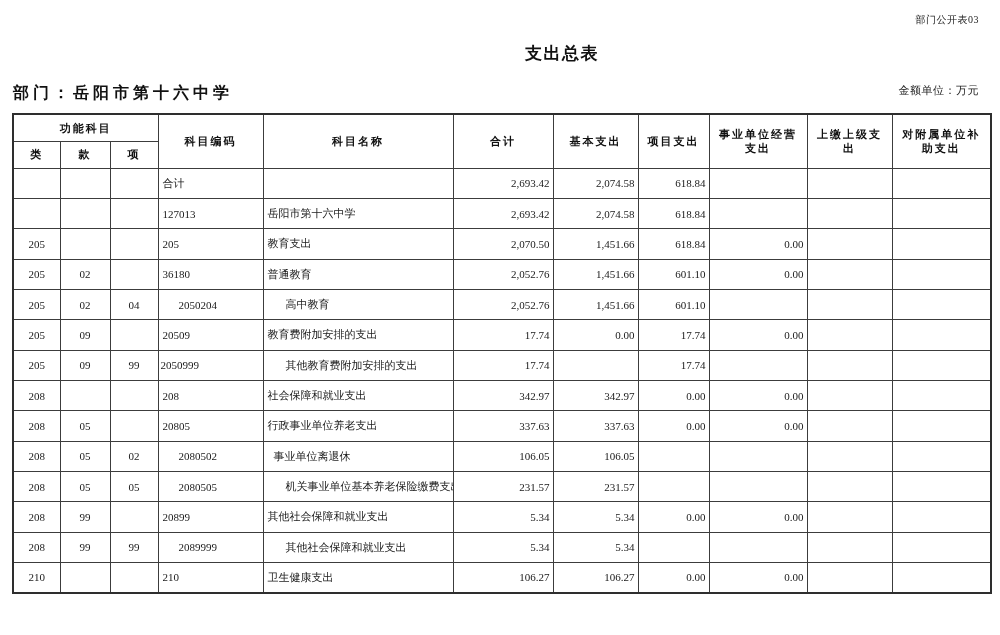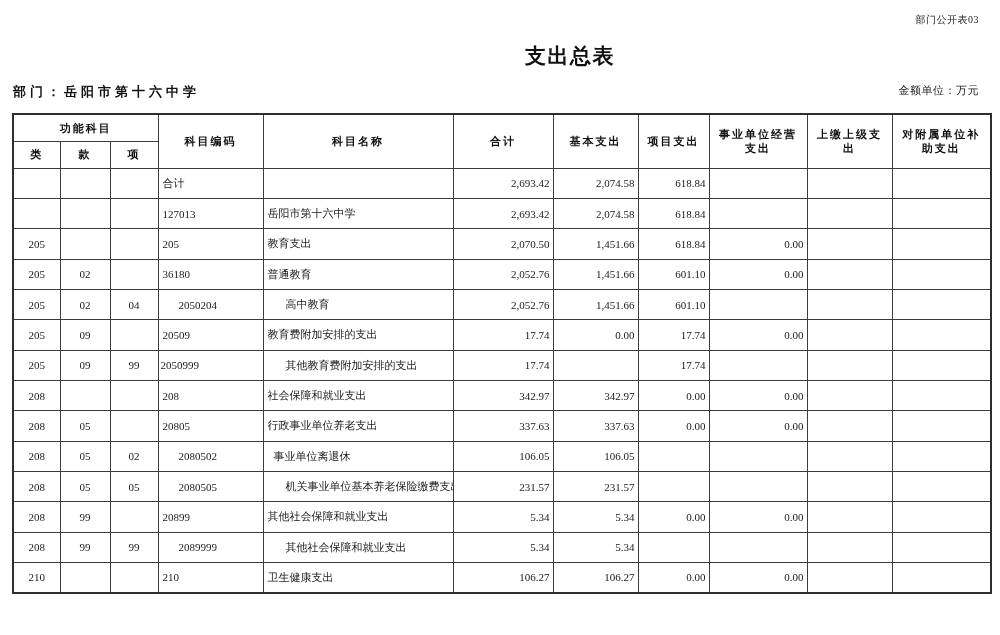--- a/index.html
+++ b/index.html
@@ -14,34 +14,34 @@
   .corner-label {
     position: absolute;
     top: 13px; right: 21px;
     font-size: 10px;
     letter-spacing: 0.5px;
     color: #222;
   }
   .page-title {
     position: absolute;
     top: 42px; left: 525px;
-    font-size: 21px;
+    font-size: 17px;
     font-weight: bold;
     letter-spacing: 1.5px;
     color: #111;
     white-space: nowrap;
   }
   .meta-row {
     position: absolute;
     top: 83px; left: 13px; right: 21px;
     height: 15px;
   }
   .department-label {
     float: left;
-    font-size: 13px;
+    font-size: 16px;
     font-weight: bold;
     letter-spacing: 4px;
     color: #111;
   }
   .unit-label {
     float: right;
     font-size: 11px;
     letter-spacing: 0.5px;
     color: #222;
   }

